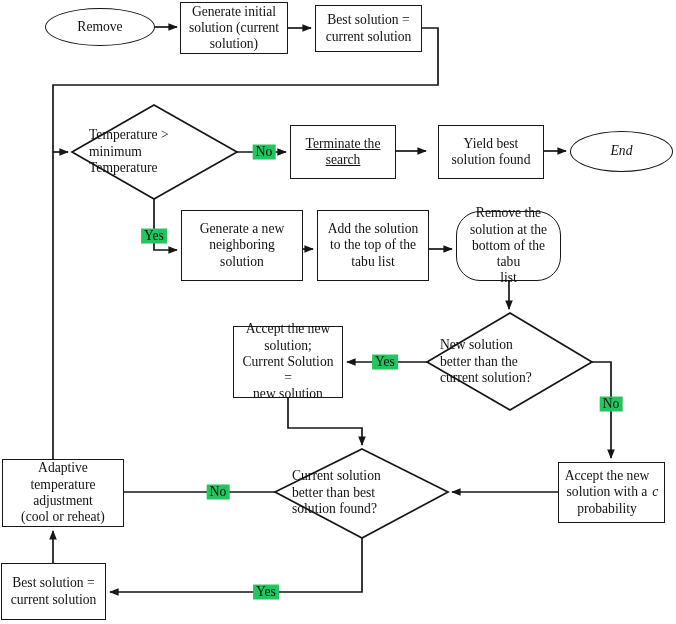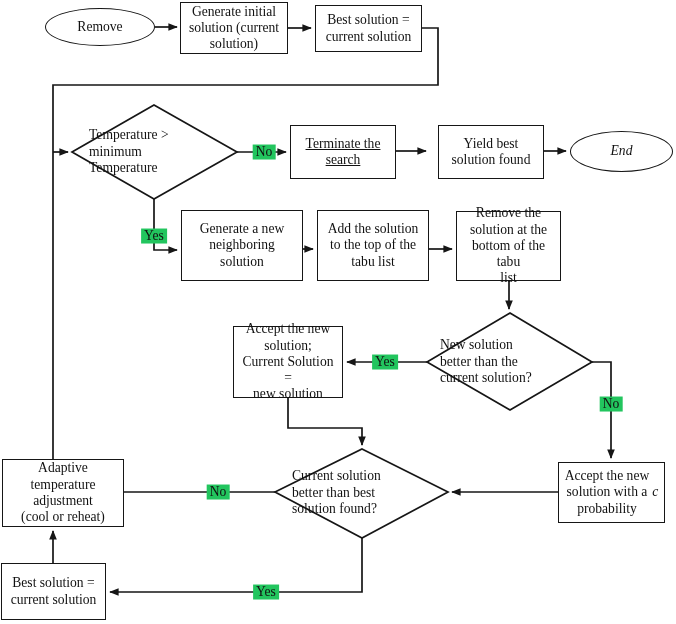--- a/index.html
+++ b/index.html
@@ -115,21 +115,21 @@
 solution found</div>
 
   <div class="node" style="left:181px; top:210px; width:122px; height:71px;">Generate a new
 neighboring
 solution</div>
 
   <div class="node" style="left:317px; top:210px; width:112px; height:71px;">Add the solution
 to the top of the
 tabu list</div>
 
-  <div class="node" style="left:456px; top:211px; width:105px; height:70px;">Remove the
+  <div class="node" style="left:456px; top:211px; width:105px; height:70px;border-radius:24px;">Remove the
 solution at the
 bottom of the tabu
 list</div>
 
   <div class="node" style="left:233px; top:326px; width:110px; height:72px;">Accept the new
 solution;
 Current Solution =
 new solution</div>
 
   <div class="node" style="left:558px; top:462px; width:107px; height:61px;">

